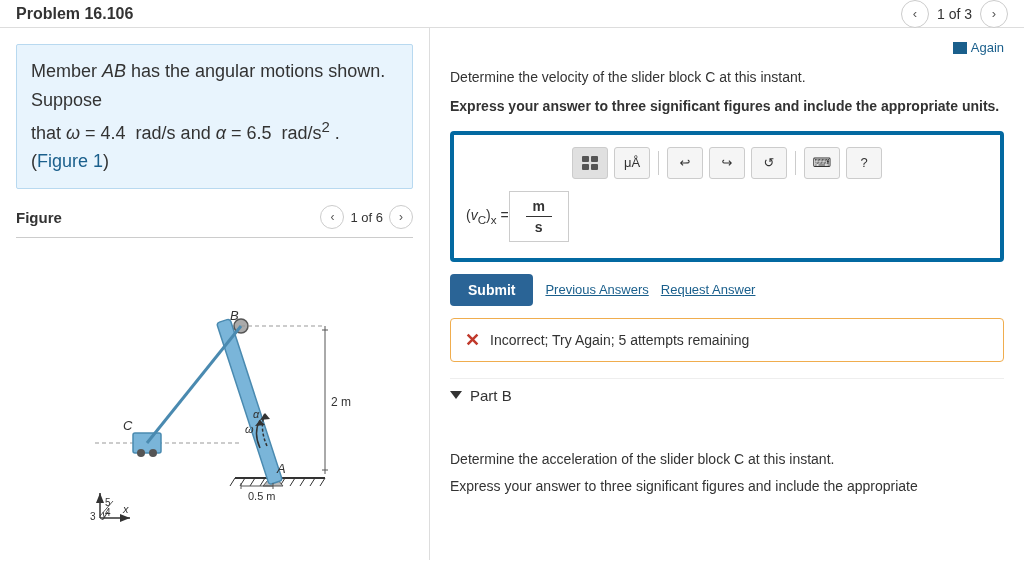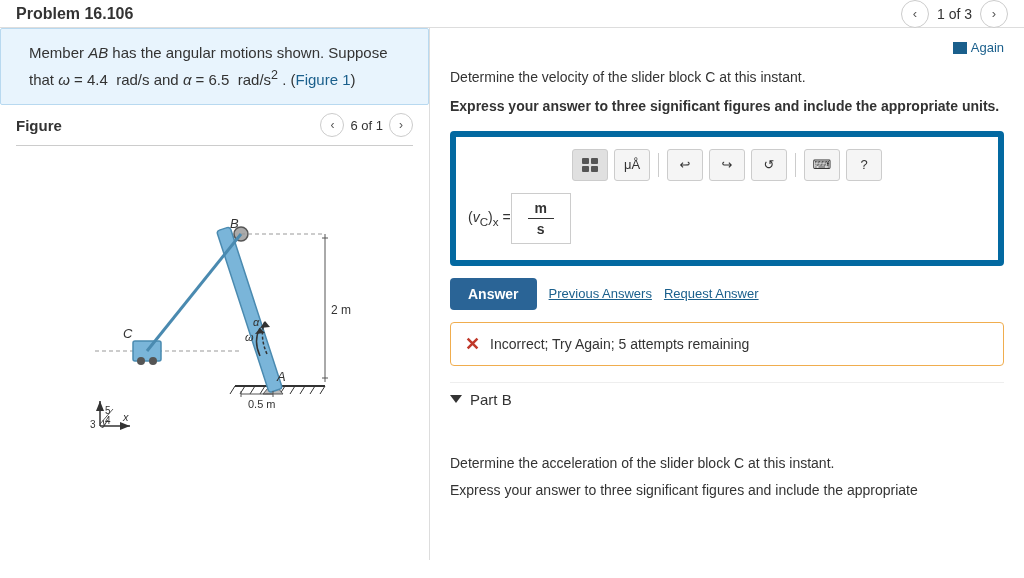--- a/index.html
+++ b/index.html
@@ -51,23 +51,24 @@
     .left-panel {
       width: 430px;
       border-right: 1px solid #ddd;
       overflow-y: auto;
       padding: 0;
     }
 
     .problem-statement {
       background: #e8f4fd;
       border: 1px solid #b8d9f0;
-      padding: 12px 28px;
+      margin: 16px;
+      padding: 12px 14px;
       border-radius: 2px;
-      font-size: 15px;
+      font-size: 18px;
       line-height: 1.6;
     }
 
     .figure-section {
       padding: 0 16px;
     }
     .figure-header {
       display: flex;
       align-items: center;
       justify-content: space-between;
@@ -136,21 +137,21 @@
     }
     .question-bold {
       font-weight: bold;
       font-size: 14px;
       margin-bottom: 14px;
       line-height: 1.5;
     }
 
     
     .answer-box {
-      border: 6px solid #0369a1;
+      border: 4px solid #0369a1;
       border-radius: 4px;
       padding: 12px;
       margin-bottom: 12px;
     }
 
     .toolbar {
       display: flex;
       align-items: center;
       gap: 6px;
       margin-bottom: 12px;
@@ -318,21 +319,21 @@
         Member <span class="math-italic">AB</span> has the angular motions shown. Suppose
         <br>that <span class="math-italic">ω</span> = 4.4 &nbsp;rad/s and <span class="math-italic">α</span> = 6.5 &nbsp;rad/s<sup>2</sup> . (<a href="#" style="color:#1a5f8c;text-decoration:none;">Figure 1</a>)
       </span>
     </div>
 
     <div class="figure-section">
       <div class="figure-header">
         <span class="figure-label">Figure</span>
         <div class="figure-nav">
           <button class="figure-nav-btn">‹</button>
-          <span style="font-size:13px;color:#333;">6 of 1</span>
+          <span style="font-size:13px;color:#333;">1 of 6</span>
           <button class="figure-nav-btn">›</button>
         </div>
       </div>
       <hr class="figure-divider">
 
       <div class="figure-container">
         <svg width="340" height="270" viewBox="0 0 340 270">
 
           <line x1="190" y1="220" x2="280" y2="220" stroke="#333" stroke-width="2"></line>
 
@@ -456,21 +457,21 @@
           (<span class="math-italic">v</span><sub>C</sub>)<sub>x</sub> =
         </span>
         <div class="units-box">
           <div class="units-numerator">m</div>
           <div class="units-denominator">s</div>
         </div>
       </div>
     </div>
 
     <div class="action-row">
-      <button class="submit-btn">Answer</button>
+      <button class="submit-btn">Submit</button>
       <button class="link-btn">Previous Answers</button>
       <button class="link-btn">Request Answer</button>
     </div>
 
     <div class="feedback-box">
       <span class="feedback-x">✕</span>
       <span>Incorrect; Try Again; 5 attempts remaining</span>
     </div>
 
     <div class="part-b-header">

